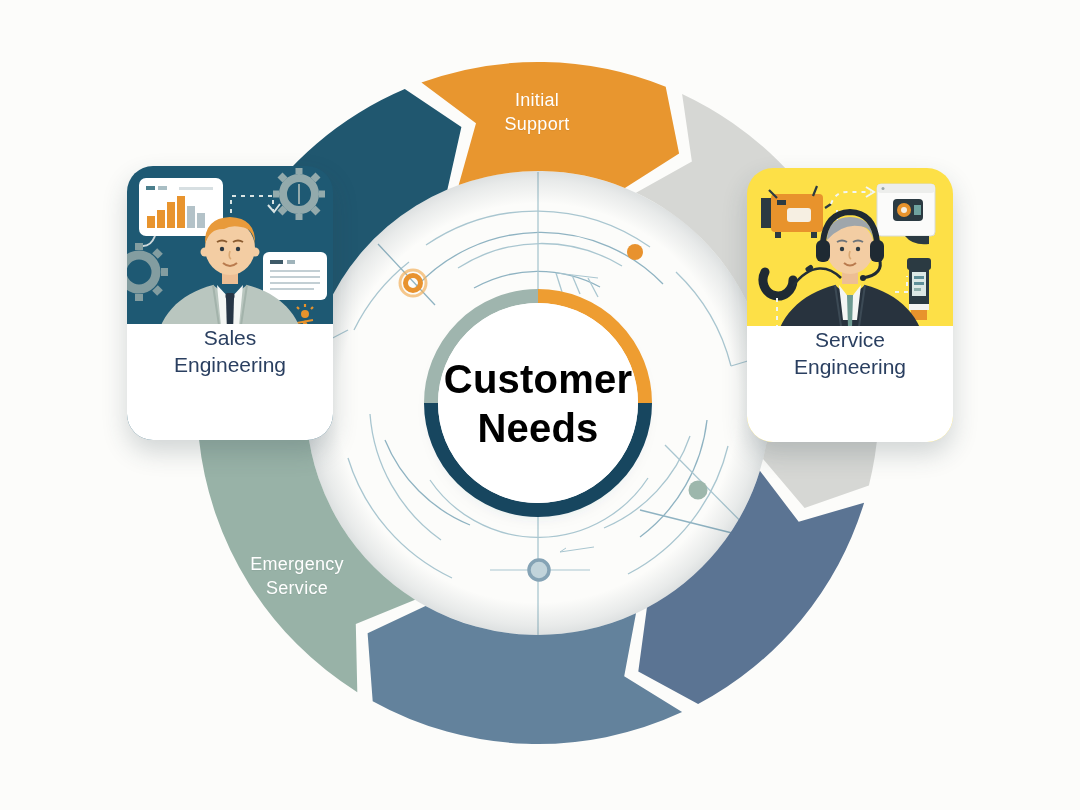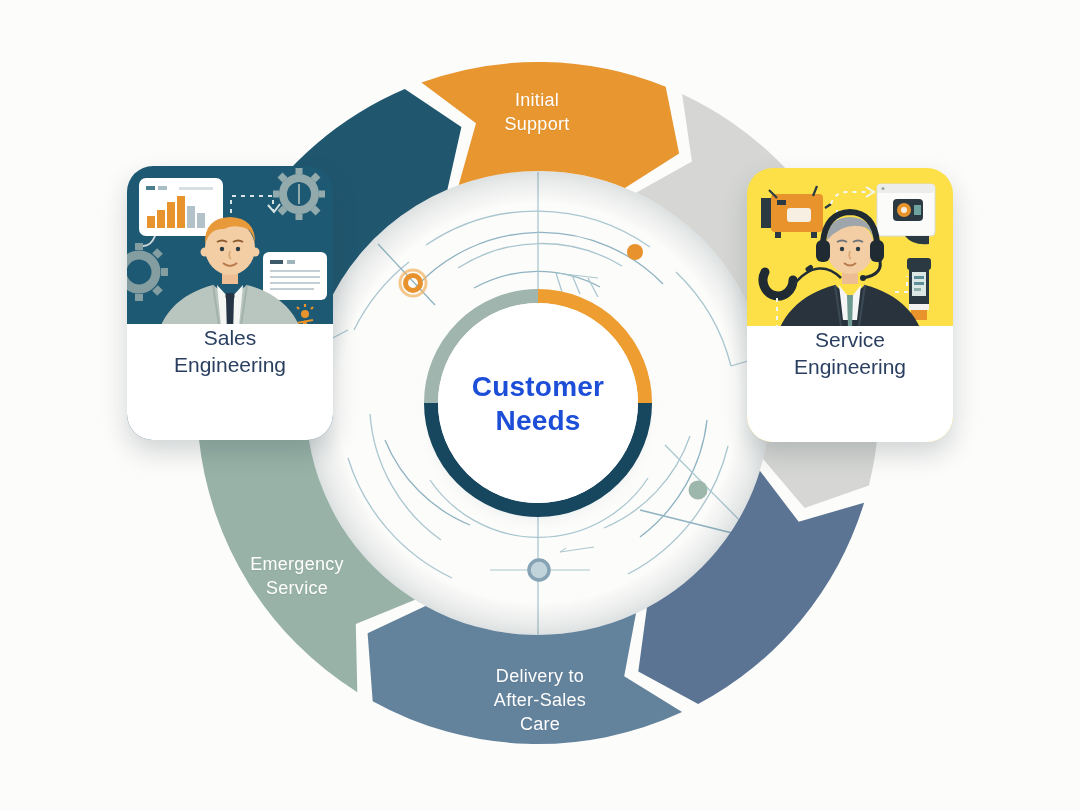--- a/index.html
+++ b/index.html
@@ -15,21 +15,21 @@
     color:#FFFFFF;font-size:18px;font-weight:500;line-height:1.32;
     letter-spacing:.3px;text-align:center;white-space:pre-line;
     text-shadow:0 1px 1px rgba(0,0,0,.06);
   }
   .lbl-initial{left:537px;top:113px;}
   .lbl-quality{left:764px;top:591px;}
   .lbl-delivery{left:540px;top:701px;}
   .lbl-emergency{left:297px;top:577px;}
   .center-label{
     position:absolute;left:538px;top:404px;transform:translate(-50%,-50%);
-    color:#1d4ed8;font-size:28px;font-weight:700;line-height:1.22;
+    color:#000000;font-size:40px;font-weight:700;line-height:1.22;
     text-align:center;white-space:pre-line;letter-spacing:.2px;
   }
   .card{
     position:absolute;width:206px;height:274px;border-radius:26px;
     overflow:hidden;box-shadow:0 12px 26px rgba(40,60,72,.20);
   }
   .card-sales{left:127px;top:166px;background:#1E5973;}
   .card-service{left:747px;top:168px;background:#fde047;}
   .card-art{position:absolute;left:0;top:0;}
   .card-label{
@@ -114,23 +114,20 @@
         <path d="M 431 403 A 107 107 0 0 1 538 296" id="inner-arc-sage" stroke="#9FB5AE"></path>
         <path d="M 538 296 A 107 107 0 0 1 645 403" id="inner-arc-orange" stroke="#EE9D31"></path>
         <path d="M 645 403 A 107 107 0 1 1 431 403" id="inner-arc-navy" stroke="#17465F"></path>
       </g>
       <circle cx="538" cy="403" r="100" fill="#FFFFFF"></circle>
     </g>
   </svg>
 
   <div class="seg-label lbl-initial">Initial
 Support</div>
-  <div class="seg-label lbl-delivery">Delivery to
-After-Sales
-Care</div>
   <div class="seg-label lbl-emergency">Emergency
 Service</div>
 
   <div class="center-label">Customer
 Needs</div>
 
   <div class="card card-sales">
     <svg class="card-art" width="206" height="186" viewBox="0 0 206 186">
 
       <g transform="translate(172,28)" stroke="#93AAAC" fill="none">

